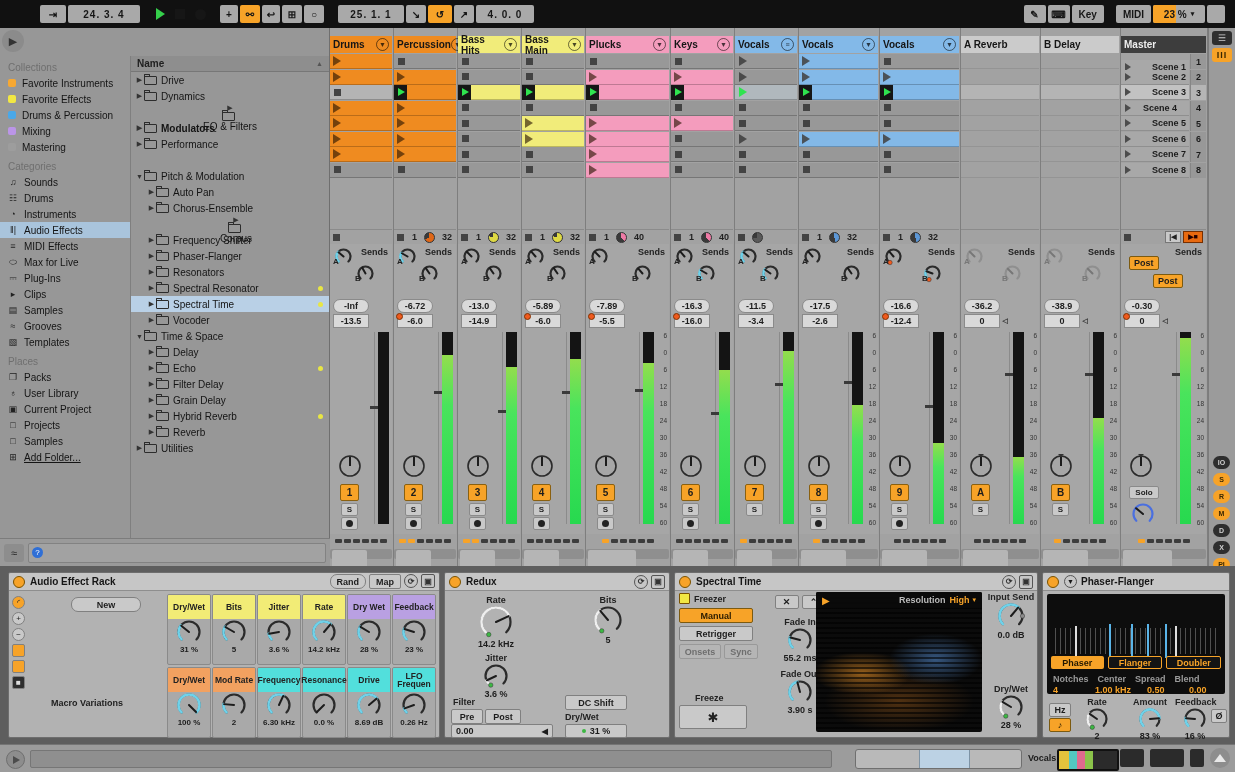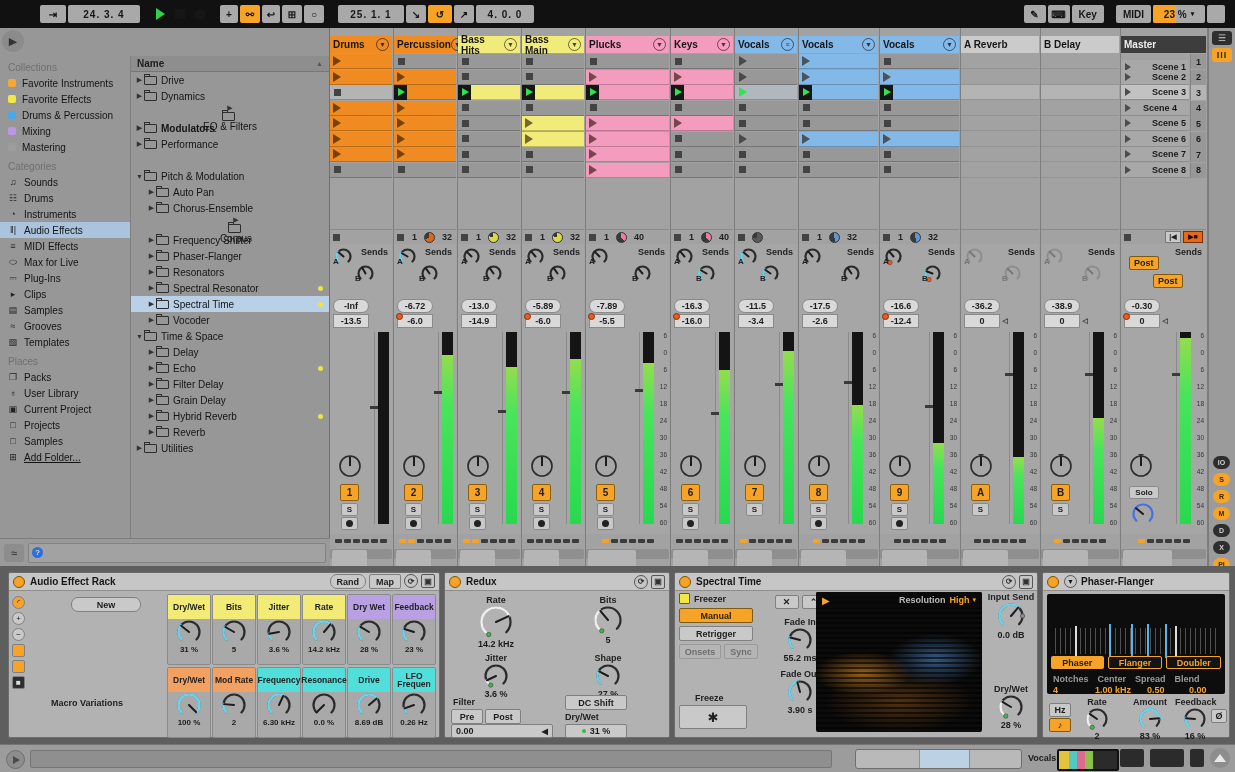--- a/index.html
+++ b/index.html
@@ -1676,31 +1676,20 @@
         <div class="kn">
             <svg width="26" height="26" viewBox="0 0 26 26" style="display:block;margin:0 auto;">
               <path d="M5.57537879754125,20.42462120245875A10.5,10.5 0 1 1 20.42462120245875,20.42462120245875" fill="none" stroke="#2b2b2b" stroke-width="2.2" stroke-linecap="round"></path>
               <path d="M5.57537879754125,20.42462120245875A10.5,10.5 0 0 1 3.483768236115175,17.437491748277342" fill="none" stroke="#efefef" stroke-width="2.6" stroke-linecap="round"></path>
               <line x1="13" y1="13" x2="3.9369221296334995" y2="17.22618261740699" stroke="#1c1c1c" stroke-width="2" stroke-linecap="round"></line>
               <circle cx="7.749999999999996" cy="22.093266739736602" r="2.2" fill="#3cb843" stroke="#333" stroke-width="0.5"></circle>
             </svg>
           </div>
         <div class="dval">3.6 %</div>
       </div>
-      <div class="kwrap" style="left:120px;top:80px;width:86px;">
-        <div class="dlbl">Shape</div>
-        <div class="kn">
-            <svg width="26" height="26" viewBox="0 0 26 26" style="display:block;margin:0 auto;">
-              <path d="M5.57537879754125,20.42462120245875A10.5,10.5 0 1 1 20.42462120245875,20.42462120245875" fill="none" stroke="#2b2b2b" stroke-width="2.2" stroke-linecap="round"></path>
-              <path d="M5.57537879754125,20.42462120245875A10.5,10.5 0 0 1 3.729050274981269,8.070548590748142" fill="none" stroke="#6fd2ea" stroke-width="2.6" stroke-linecap="round"></path>
-              <line x1="13" y1="13" x2="4.170524071410732" y2="8.305284372141088" stroke="#1c1c1c" stroke-width="2" stroke-linecap="round"></line>
-            </svg>
-          </div>
-        <div class="dval">27 %</div>
-      </div>
       <div class="dlbl" style="position:absolute;left:8px;top:124px;">Filter</div>
       <div class="litebtn" style="position:absolute;left:6px;top:136px;width:30px;height:13px;">Pre</div>
       <div class="litebtn" style="position:absolute;left:40px;top:136px;width:34px;height:13px;">Post</div>
       <div class="litebtn" style="position:absolute;left:6px;top:151px;width:92px;height:12px;justify-content:space-between;padding:0 4px;">
         <span>0.00</span>
           <span style="font-size:8px;">◀</span>
       </div>
       <div class="litebtn" style="position:absolute;left:120px;top:122px;width:60px;height:13px;">DC Shift</div>
       <div class="dlbl" style="position:absolute;left:120px;top:139px;">Dry/Wet</div>
       <div class="litebtn" style="position:absolute;left:120px;top:151px;width:60px;height:12px;">

